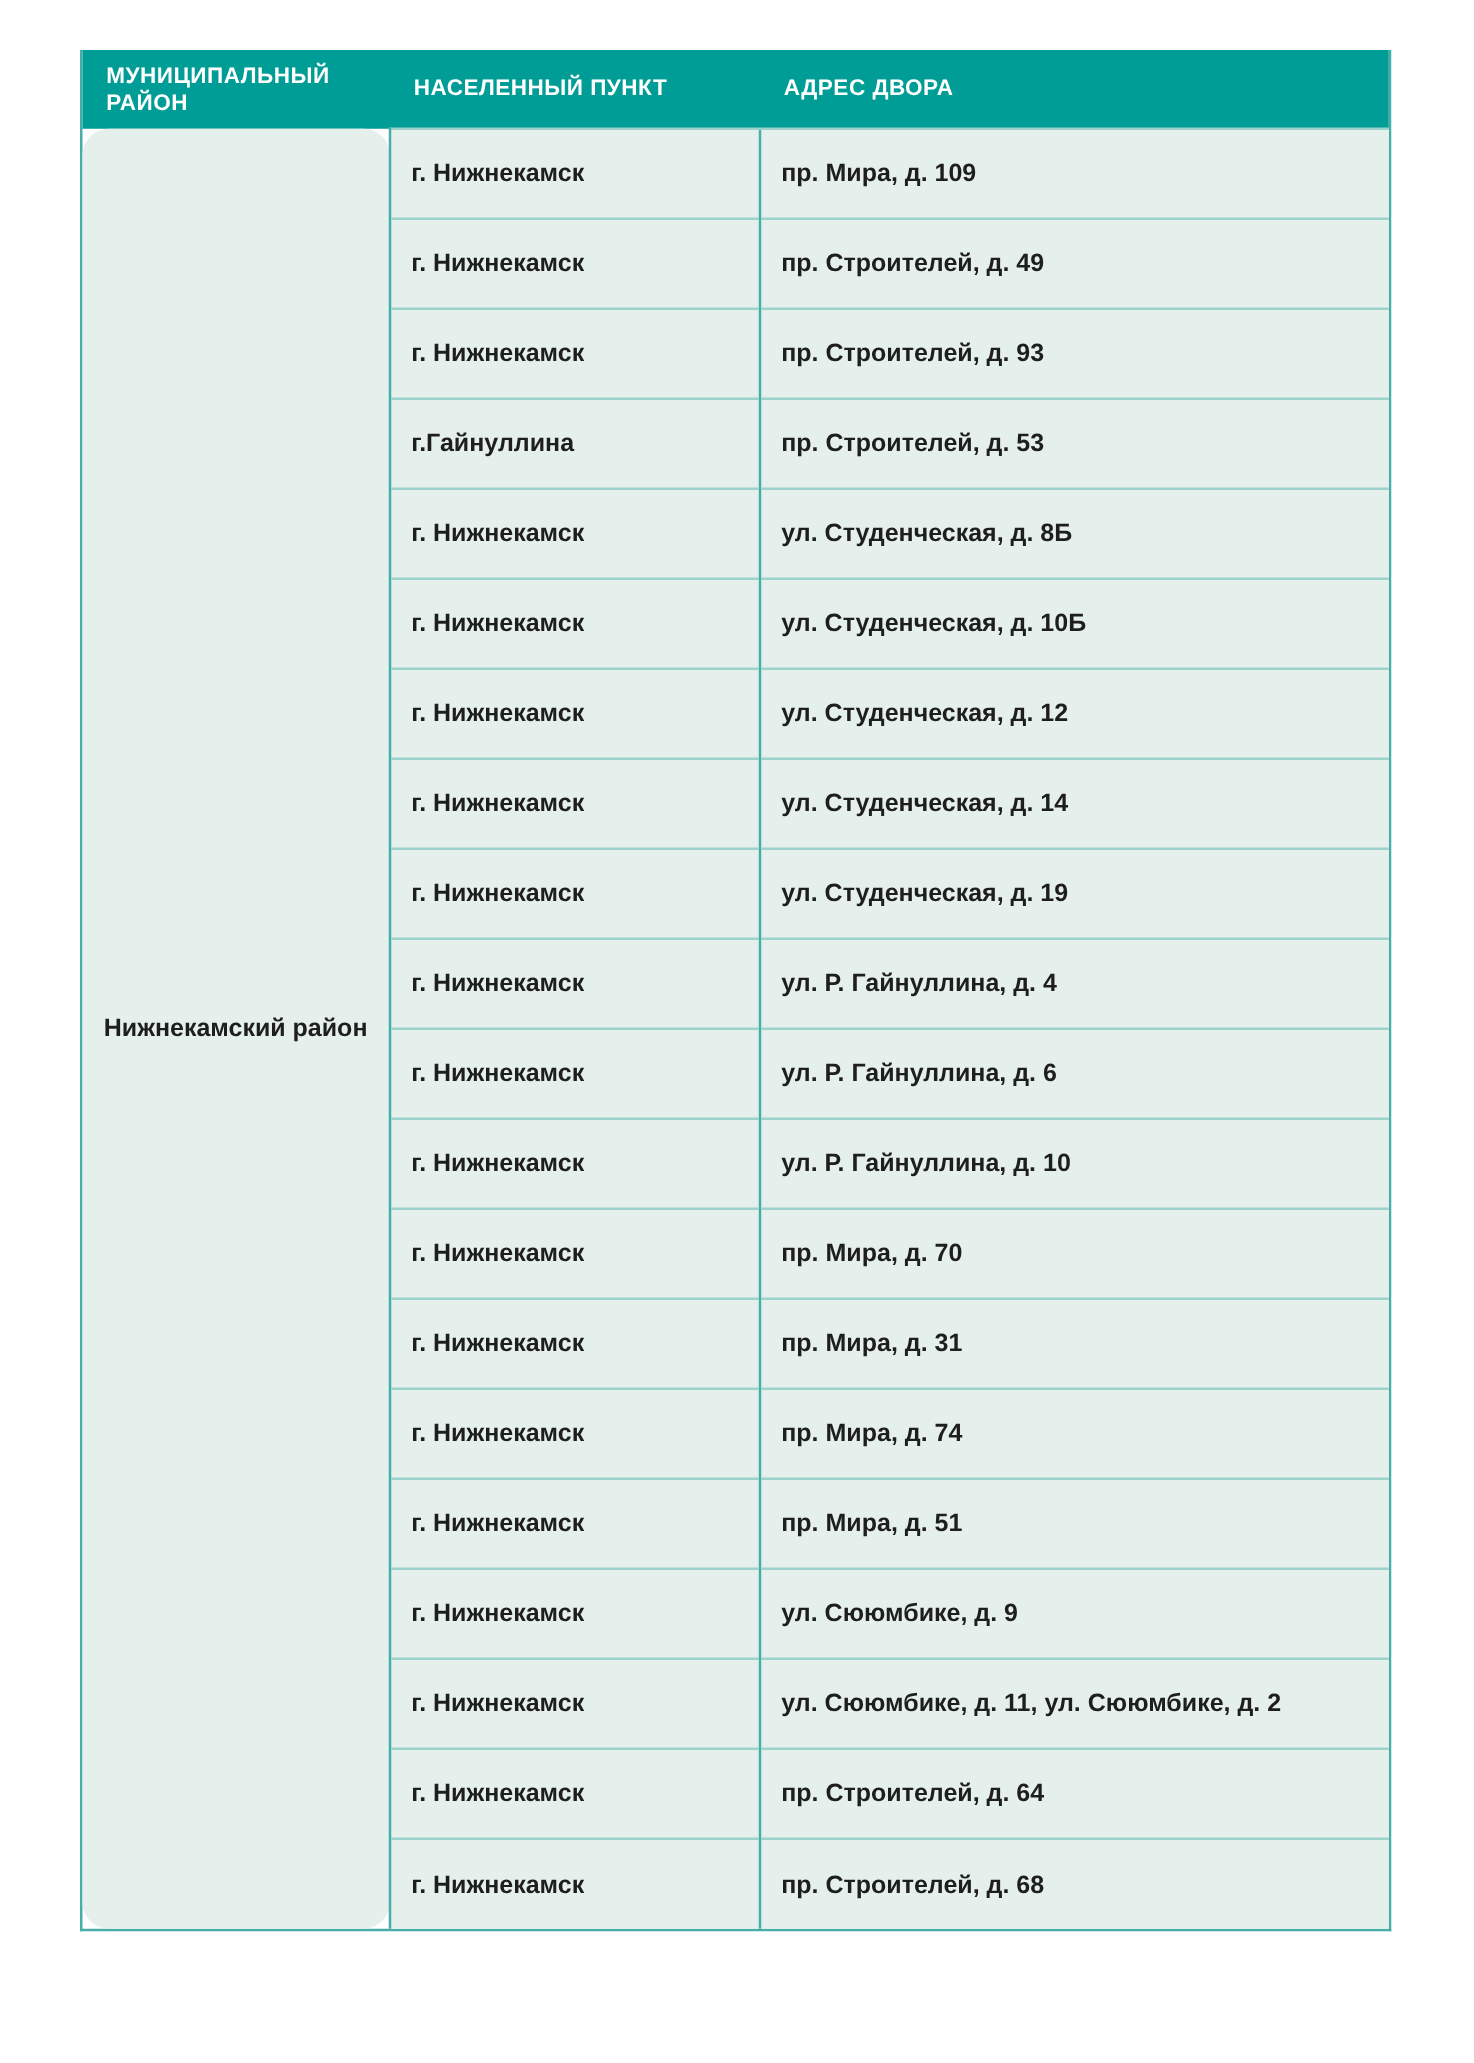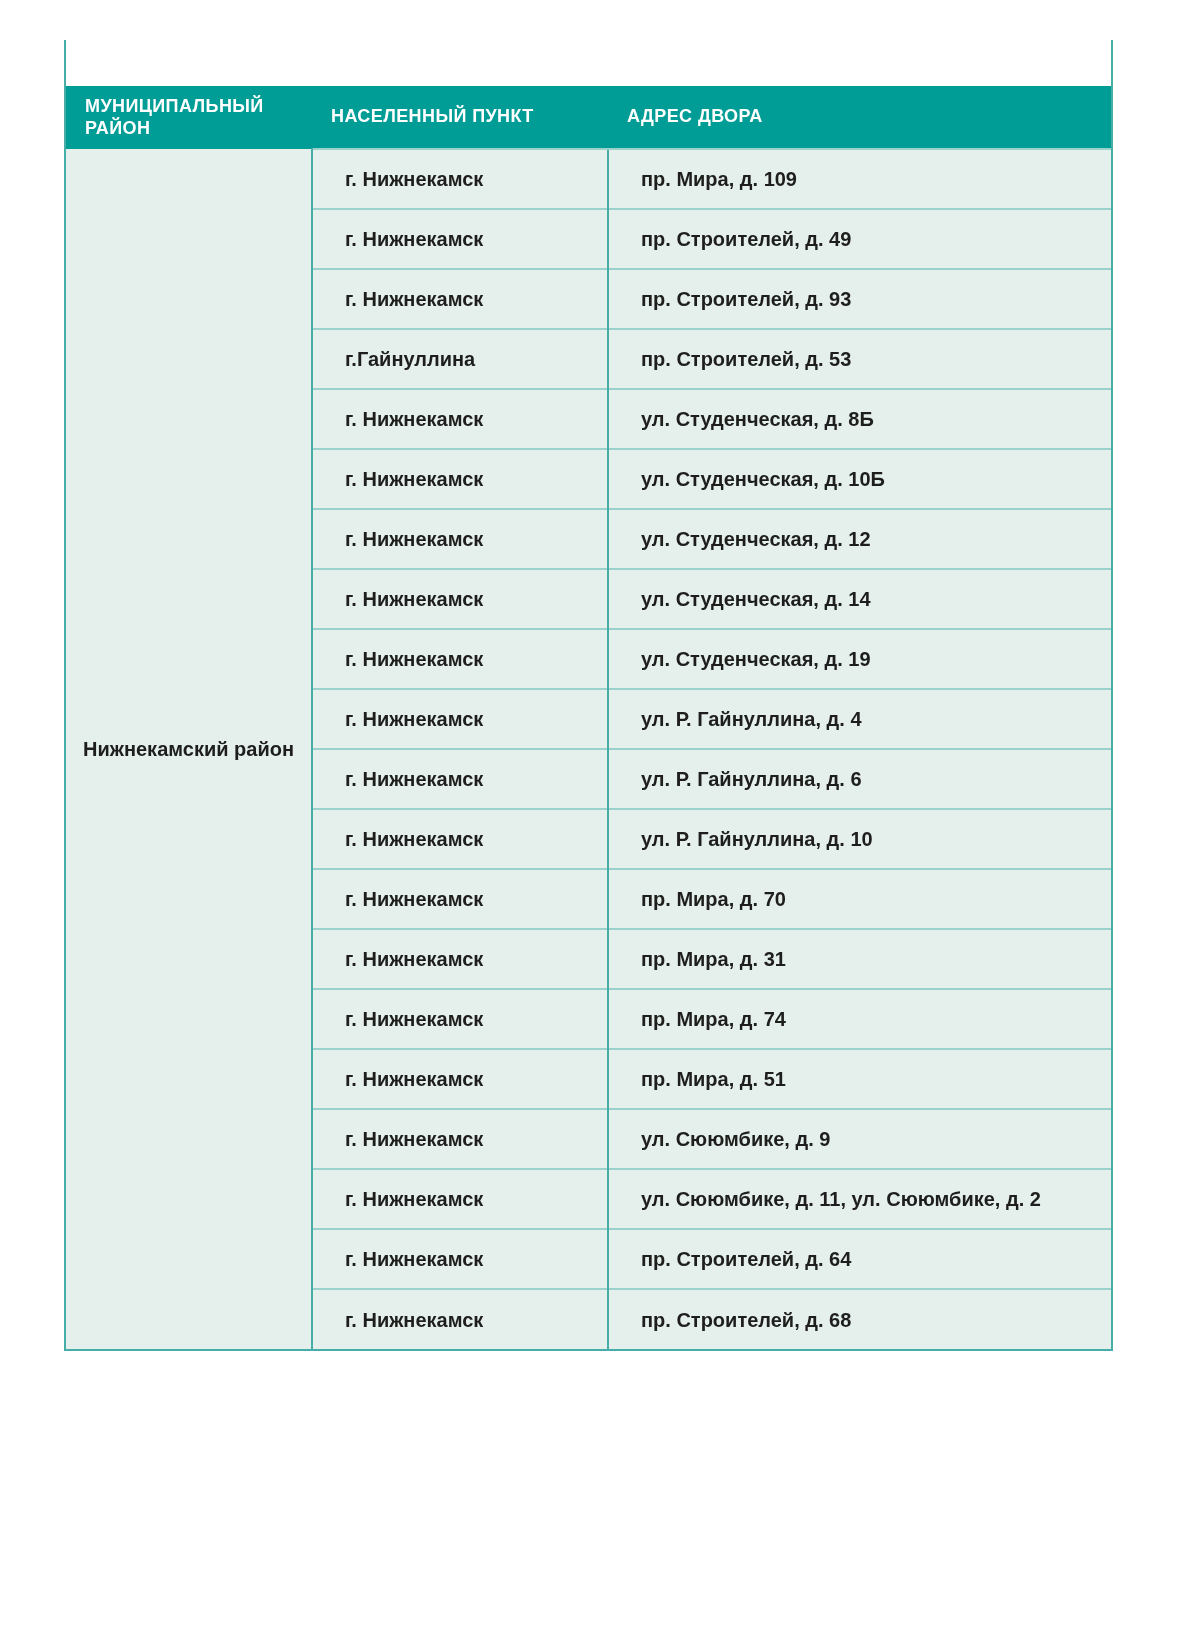--- a/index.html
+++ b/index.html
@@ -17,21 +17,20 @@
     top: 40px;
     width: 1049px;
     border: 2px solid #46aea7;
     border-top: none; 
   }
 
   table {
     width: 100%;
     border-collapse: collapse;
     table-layout: fixed;
-    margin-top: 46px;
   }
   col.c1 { width: 246px; }
   col.c2 { width: 296px; }
   col.c3 { width: 503px; }
 
   thead th {
     background: #009c96;
     color: #ffffff;
     height: 63px;
     font-size: 18px;
@@ -40,37 +39,38 @@
     text-transform: uppercase;
     text-align: left;
     vertical-align: middle;
     padding: 6px 14px 6px 19px;
     line-height: 1.22;
     border: none;
   }
 
   tbody td {
     background: #e5f0ed;
-    height: 60px;
+    height: 72px;
     font-size: 20px;
     font-weight: 600;
     color: #1e1e1c;
     vertical-align: middle;
-    padding: 4px 12px 4px 32px;
+    padding: 4px 12px 4px 16px;
     border-top: 2px solid #9bd2cb;
     line-height: 1.2;
   }
   tbody td.settlement-cell,
   tbody td.address-cell {
     border-left: 2px solid #46aea7;
   }
   tbody td.district-cell {
     border-top: none;
     padding-left: 17px;
     white-space: nowrap;
+    border-radius: 21px;
   }
 </style>
 </head>
 <body>
 
 <div class="table-frame">
   <table>
     <colgroup>
       <col class="c1">
       <col class="c2">

